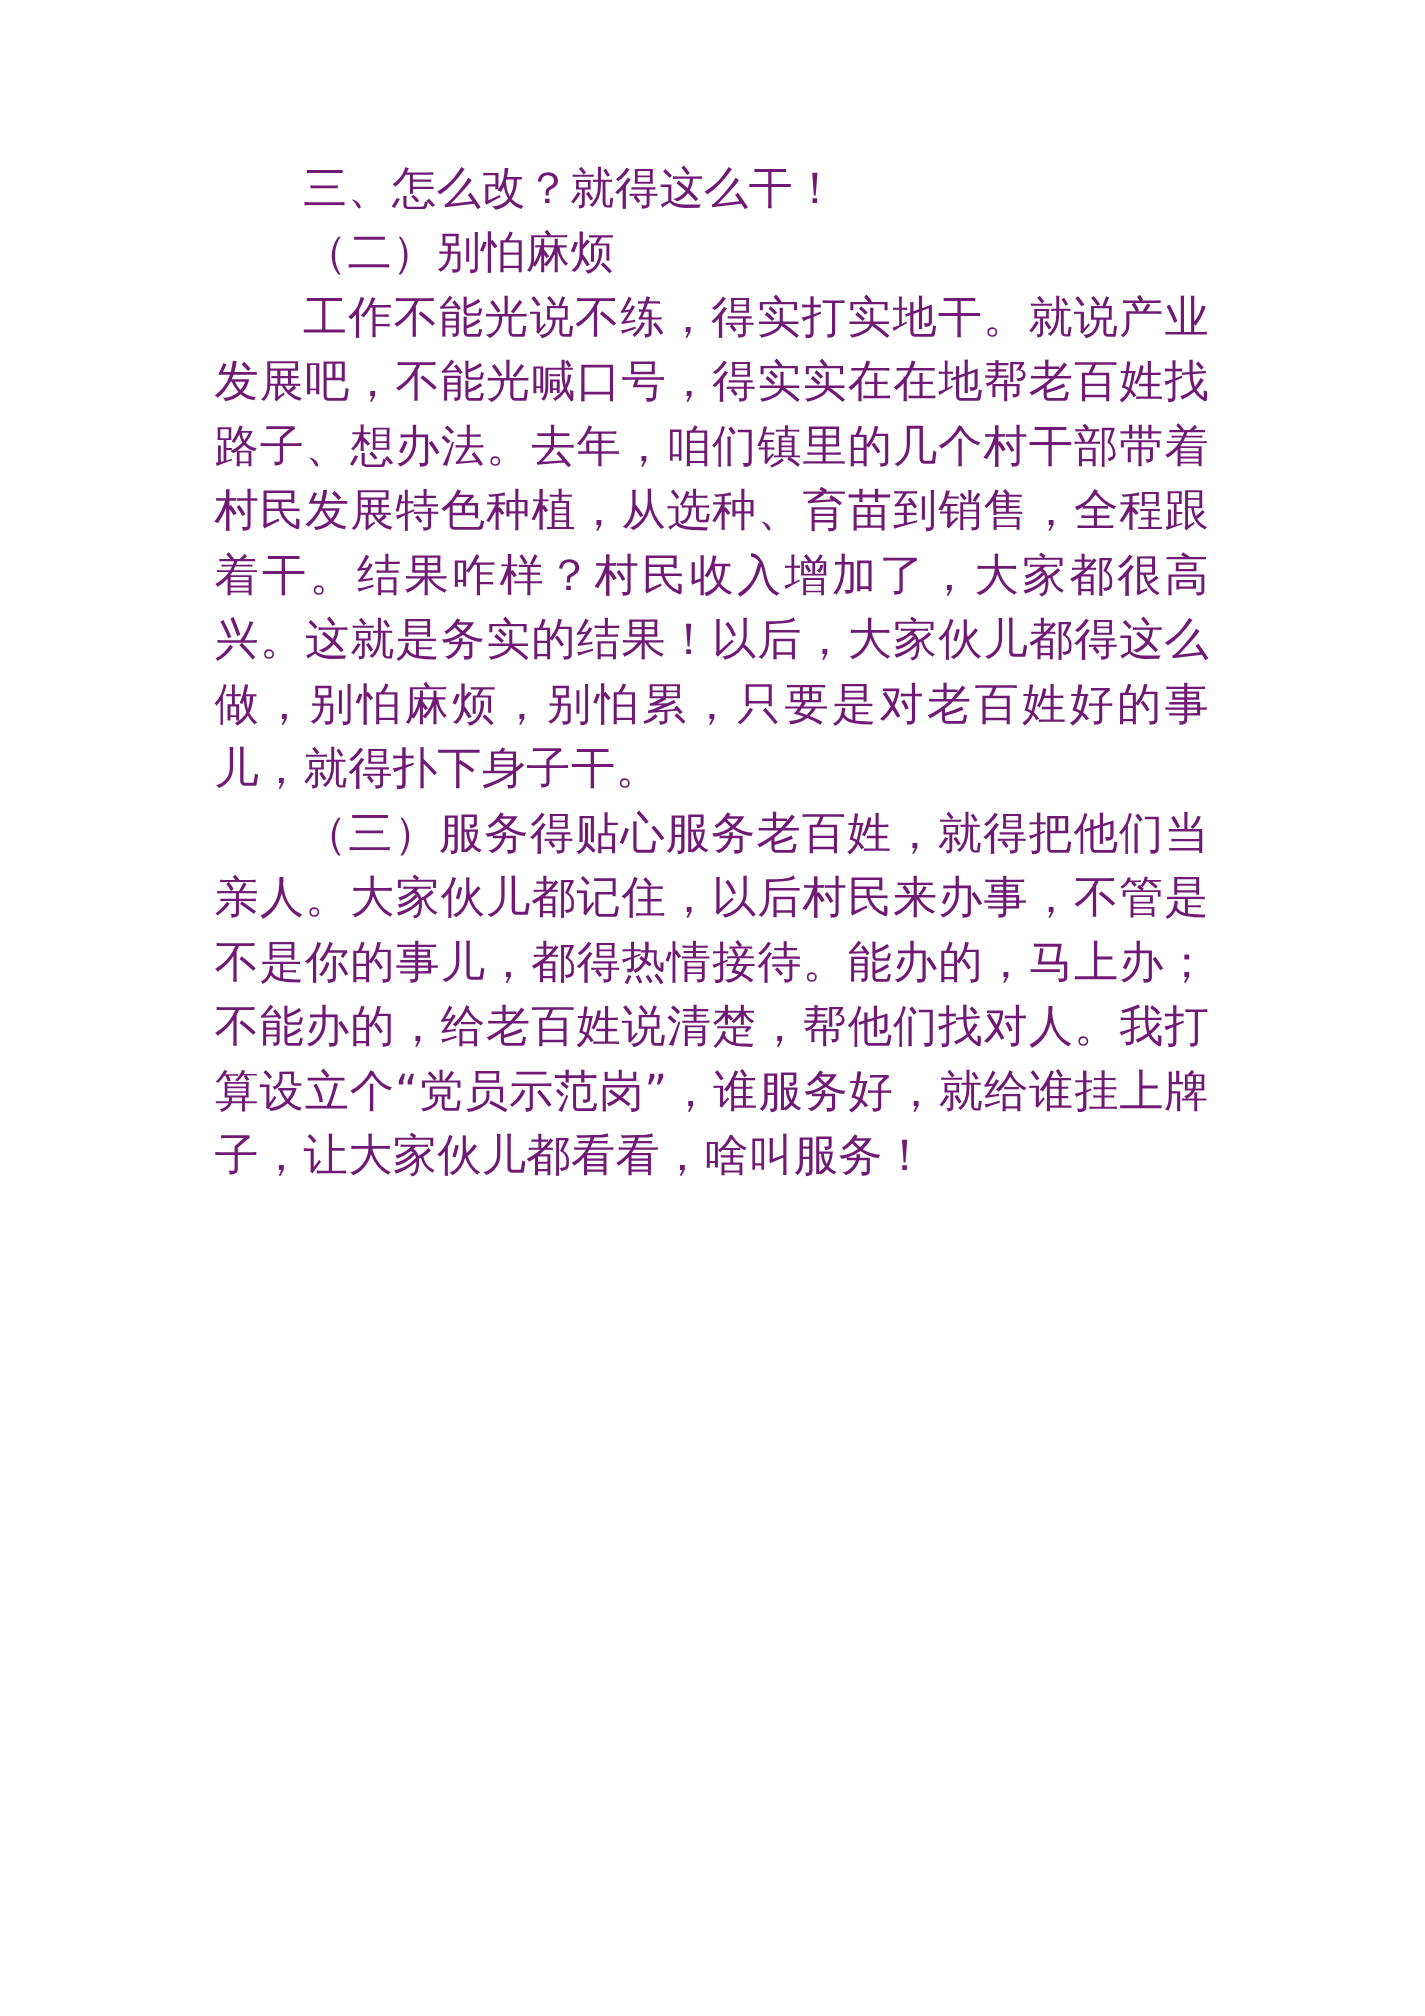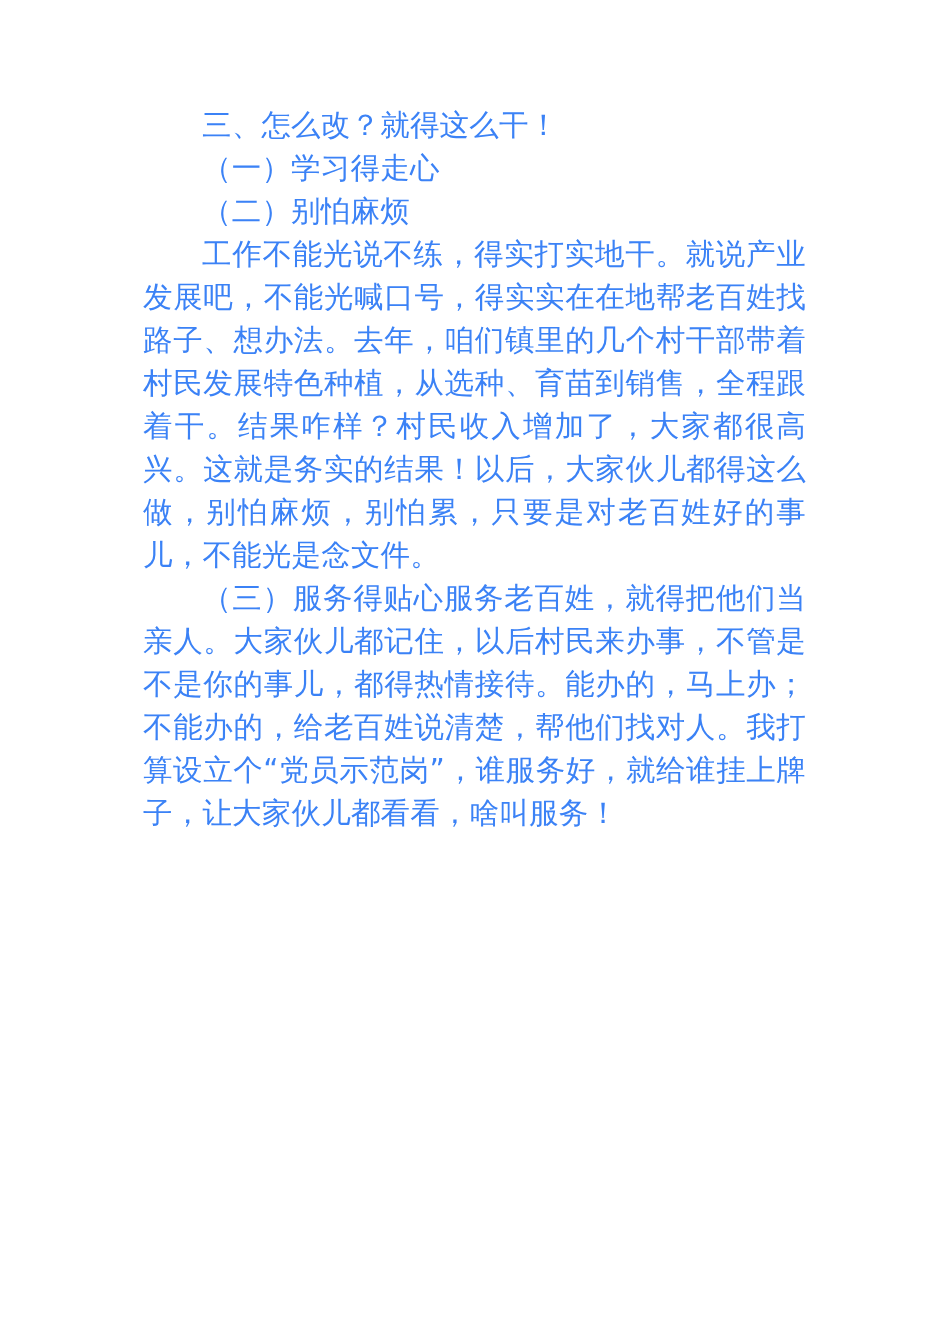--- a/index.html
+++ b/index.html
@@ -32,21 +32,21 @@
 
   .para {
     margin: 0;
     font-size: 29.5px;
     line-height: 43px;
     letter-spacing: 0.2px;
     text-align: justify;
     text-justify: inter-character;
     word-break: break-all;
     white-space: normal;
-    color: #3b82f6;
+    color: #701a75;
     font-weight: 400;
   }
 
   
   .indent2 {
     text-indent: 2em;
   }
 
   
   .no-justify {
@@ -56,24 +56,23 @@
 </head>
 <body>
 
 <div id="page">
 
   <div id="doc-body">
 
     <p class="para indent2 no-justify">三、怎么改？就得这么干！</p>
 
 
-    <p class="para indent2 no-justify">（一）学习得走心</p>
 
 
     <p class="para indent2 no-justify">（二）别怕麻烦</p>
 
-    <p class="para indent2">工作不能光说不练，得实打实地干。就说产业发展吧，不能光喊口号，得实实在在地帮老百姓找路子、想办法。去年，咱们镇里的几个村干部带着村民发展特色种植，从选种、育苗到销售，全程跟着干。结果咋样？村民收入增加了，大家都很高兴。这就是务实的结果！以后，大家伙儿都得这么做，别怕麻烦，别怕累，只要是对老百姓好的事儿，不能光是念文件。</p>
+    <p class="para indent2">工作不能光说不练，得实打实地干。就说产业发展吧，不能光喊口号，得实实在在地帮老百姓找路子、想办法。去年，咱们镇里的几个村干部带着村民发展特色种植，从选种、育苗到销售，全程跟着干。结果咋样？村民收入增加了，大家都很高兴。这就是务实的结果！以后，大家伙儿都得这么做，别怕麻烦，别怕累，只要是对老百姓好的事儿，就得扑下身子干。</p>
 
     <p class="para indent2">（三）服务得贴心服务老百姓，就得把他们当亲人。大家伙儿都记住，以后村民来办事，不管是不是你的事儿，都得热情接待。能办的，马上办；不能办的，给老百姓说清楚，帮他们找对人。我打算设立个“党员示范岗”，谁服务好，就给谁挂上牌子，让大家伙儿都看看，啥叫服务！</p>
 
   </div>
 
 </div>
 
 </body></html>

